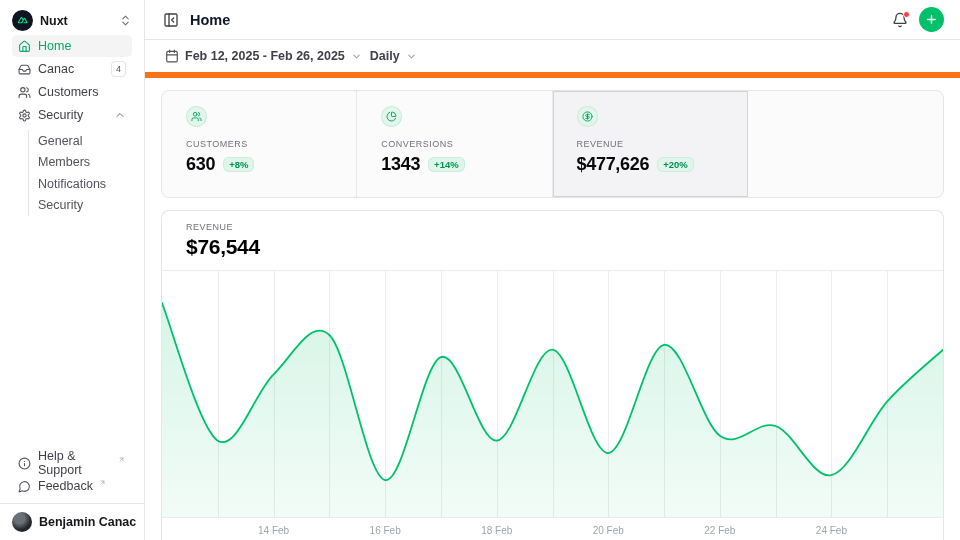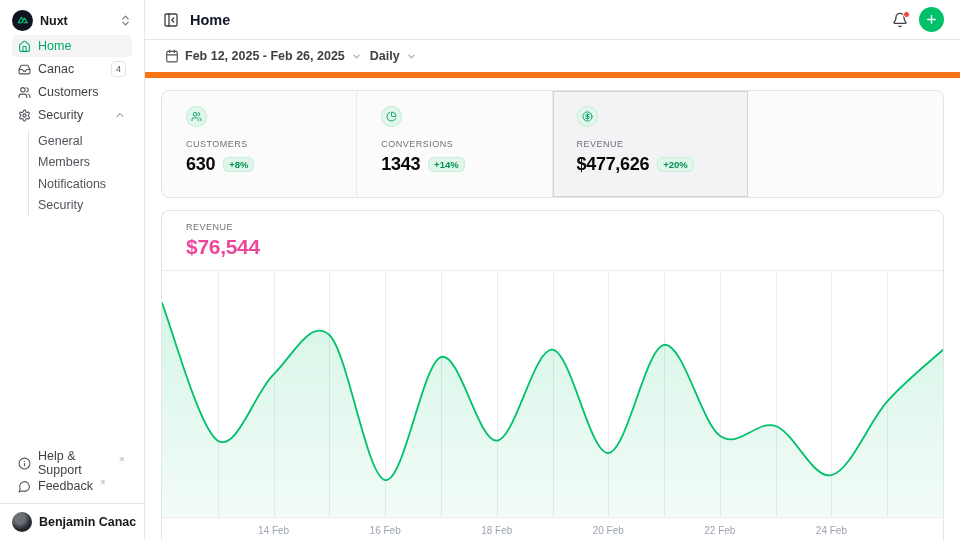--- a/index.html
+++ b/index.html
@@ -77,21 +77,21 @@
   .stat-icon { width:21px; height:21px; border-radius:50%; background:#e3f6ec; box-shadow:inset 0 0 0 1px #c6edd9; display:flex; align-items:center; justify-content:center; color:#00a25d; }
   .stat-icon svg { width:11px; height:11px; }
   .stat-label { margin-top:12px; font-size:9px; font-weight:500; letter-spacing:.5px; color:#71717a; }
   .stat-value-row { margin-top:5px; display:flex; align-items:center; gap:8px; }
   .stat-value { font-size:18px; font-weight:700; color:#09090b; letter-spacing:-.3px; }
   .delta-badge { font-size:9.5px; font-weight:700; color:#00914f; background:#e0f6ea; box-shadow:inset 0 0 0 1px #c9efdb; padding:2.5px 6px; border-radius:6px; line-height:1; }
 
   .chart-card { margin-top:12px; flex:1; border:1px solid #e5e5e7; border-bottom:none; border-radius:8px 8px 0 0; display:flex; flex-direction:column; min-height:0; overflow:hidden; background:#fff; }
   .chart-head { padding:11px 24px 11px; border-bottom:1px solid #ececee; }
   .chart-label { font-size:9px; font-weight:500; letter-spacing:.5px; color:#71717a; }
-  .chart-value { font-size:21px; font-weight:700; letter-spacing:-.3px; margin-top:3px; color:#ec4899; }
+  .chart-value { font-size:21px; font-weight:700; letter-spacing:-.3px; margin-top:3px; color:#000000; }
   .plot { position:relative; height:246px; min-height:246px; }
   .gridlines { position:absolute; inset:0; }
   .gridline { position:absolute; top:0; bottom:0; width:1px; background:#ececee; }
   .plot svg { position:absolute; inset:0; width:100%; height:100%; display:block; }
   .xlabels { position:relative; height:26px; min-height:26px; border-top:1px solid #ececee; }
   .xlabel { position:absolute; top:7px; transform:translateX(-50%); font-size:10px; color:#9ca3af; white-space:nowrap; }
 </style>
 </head>
 <body>
 

